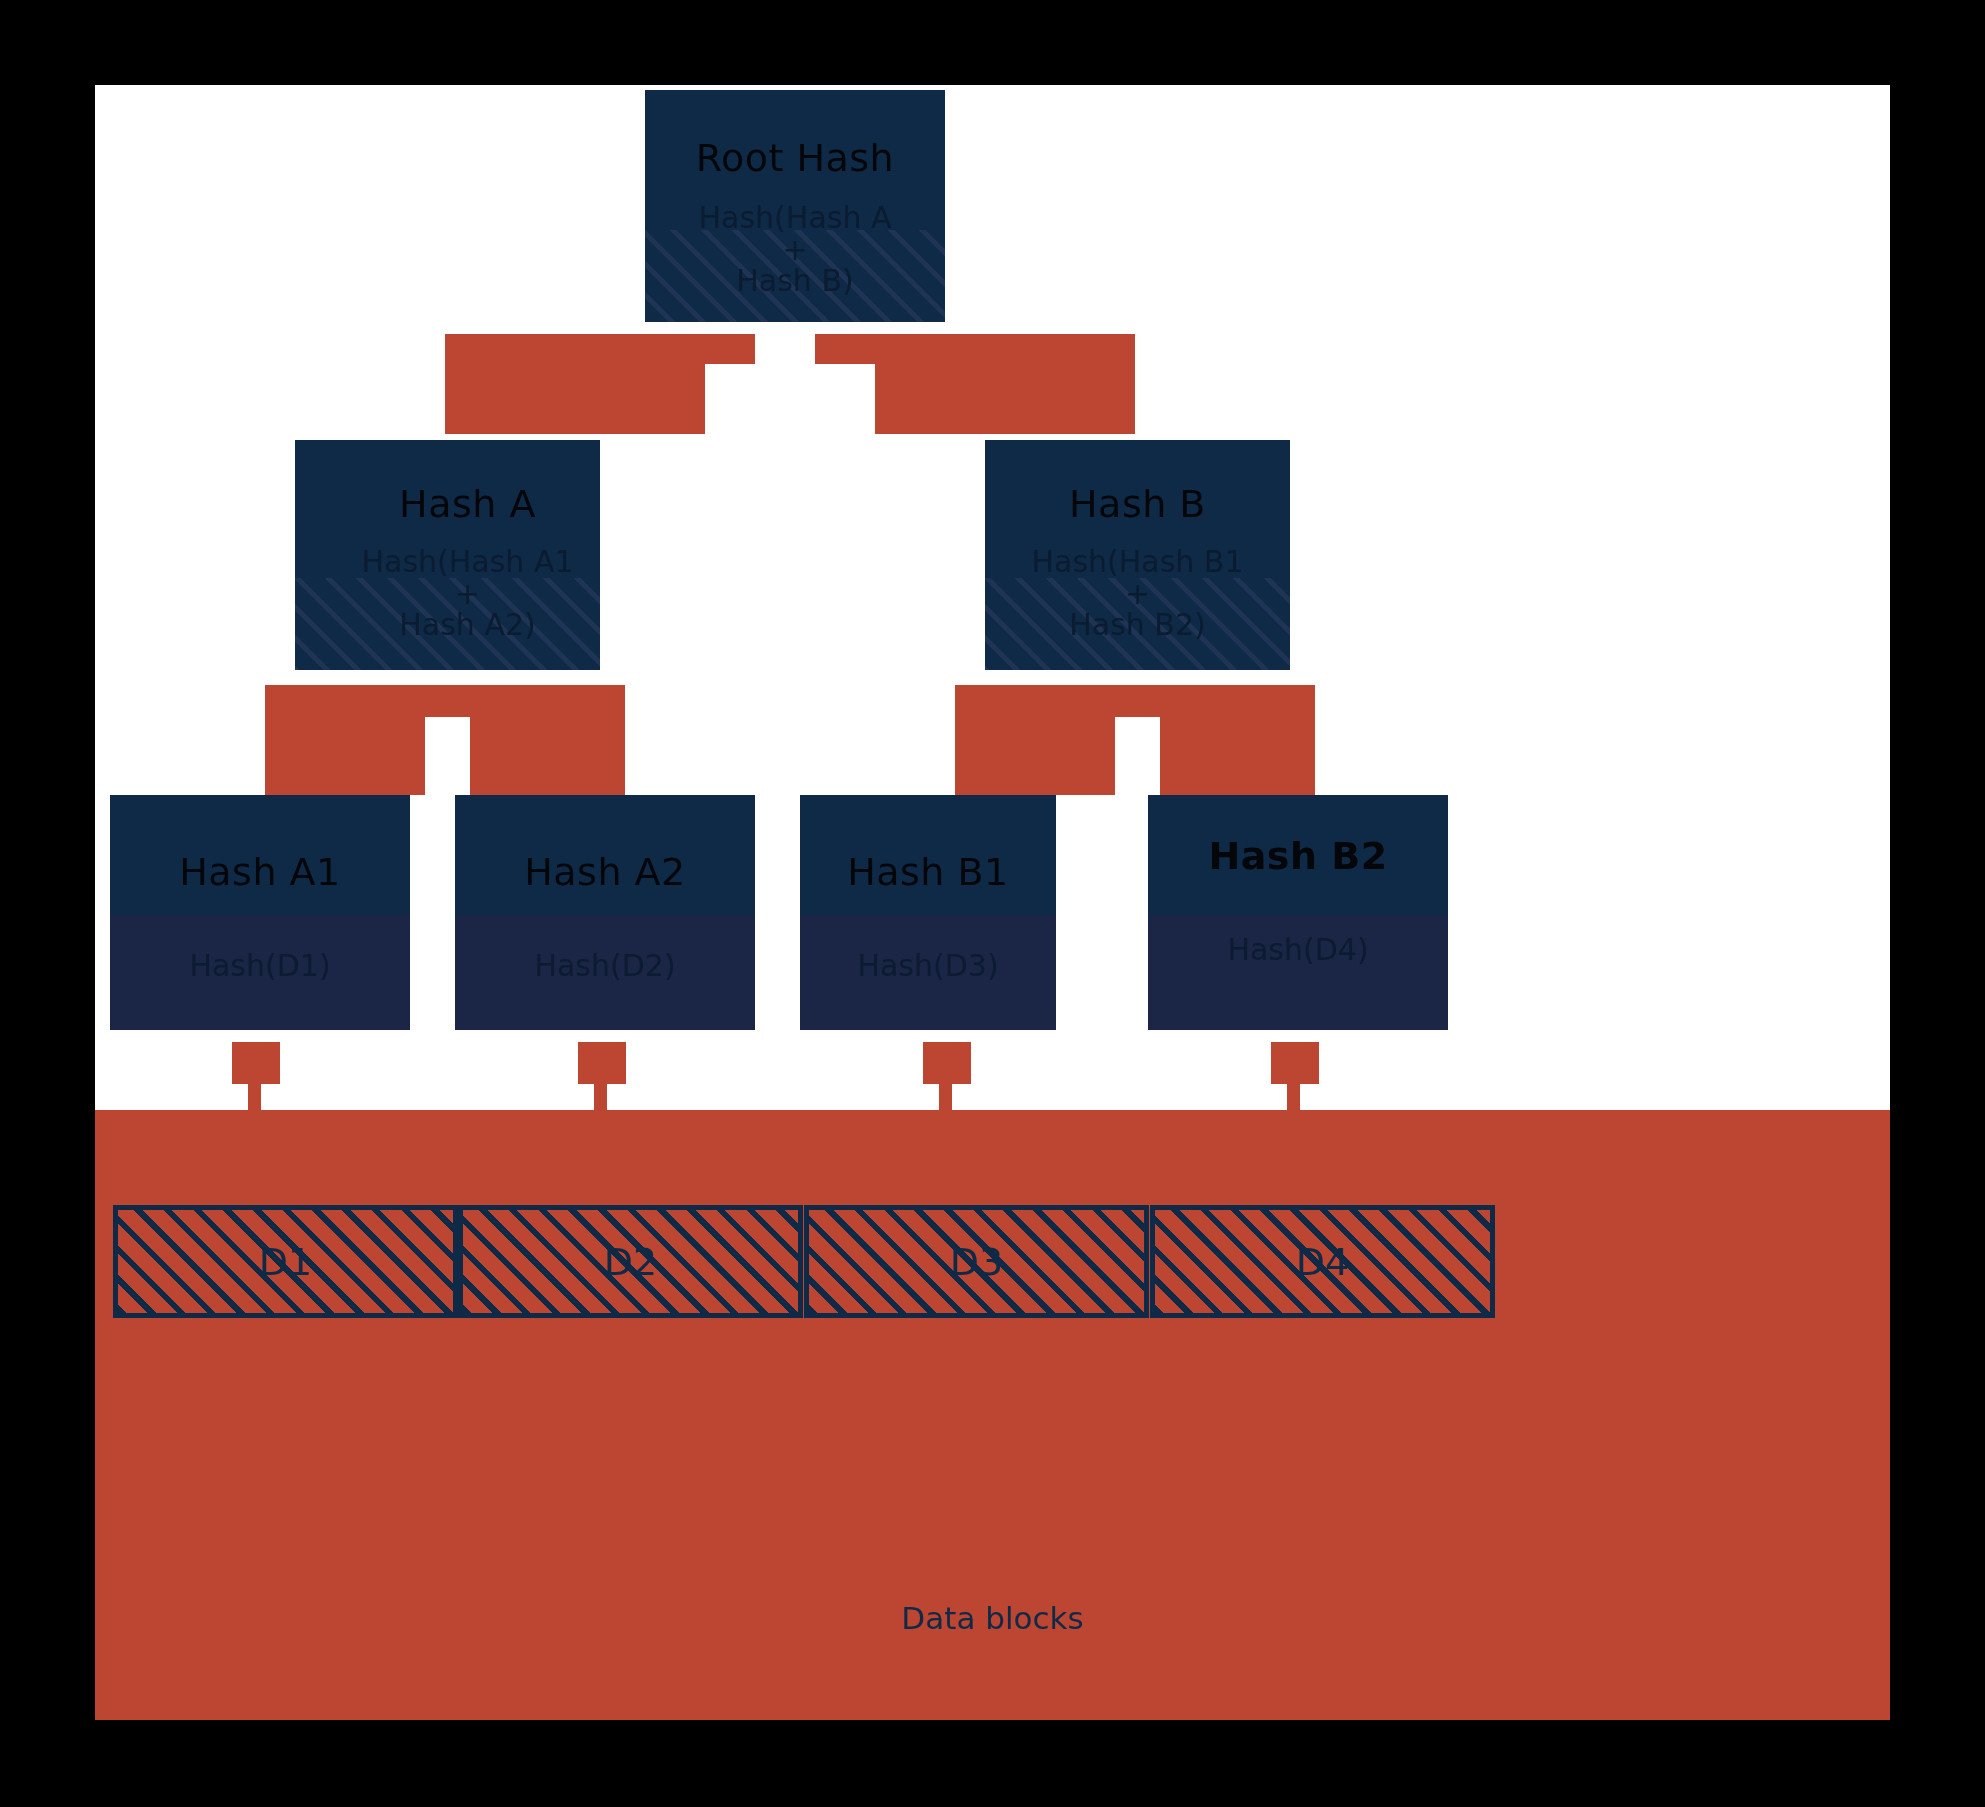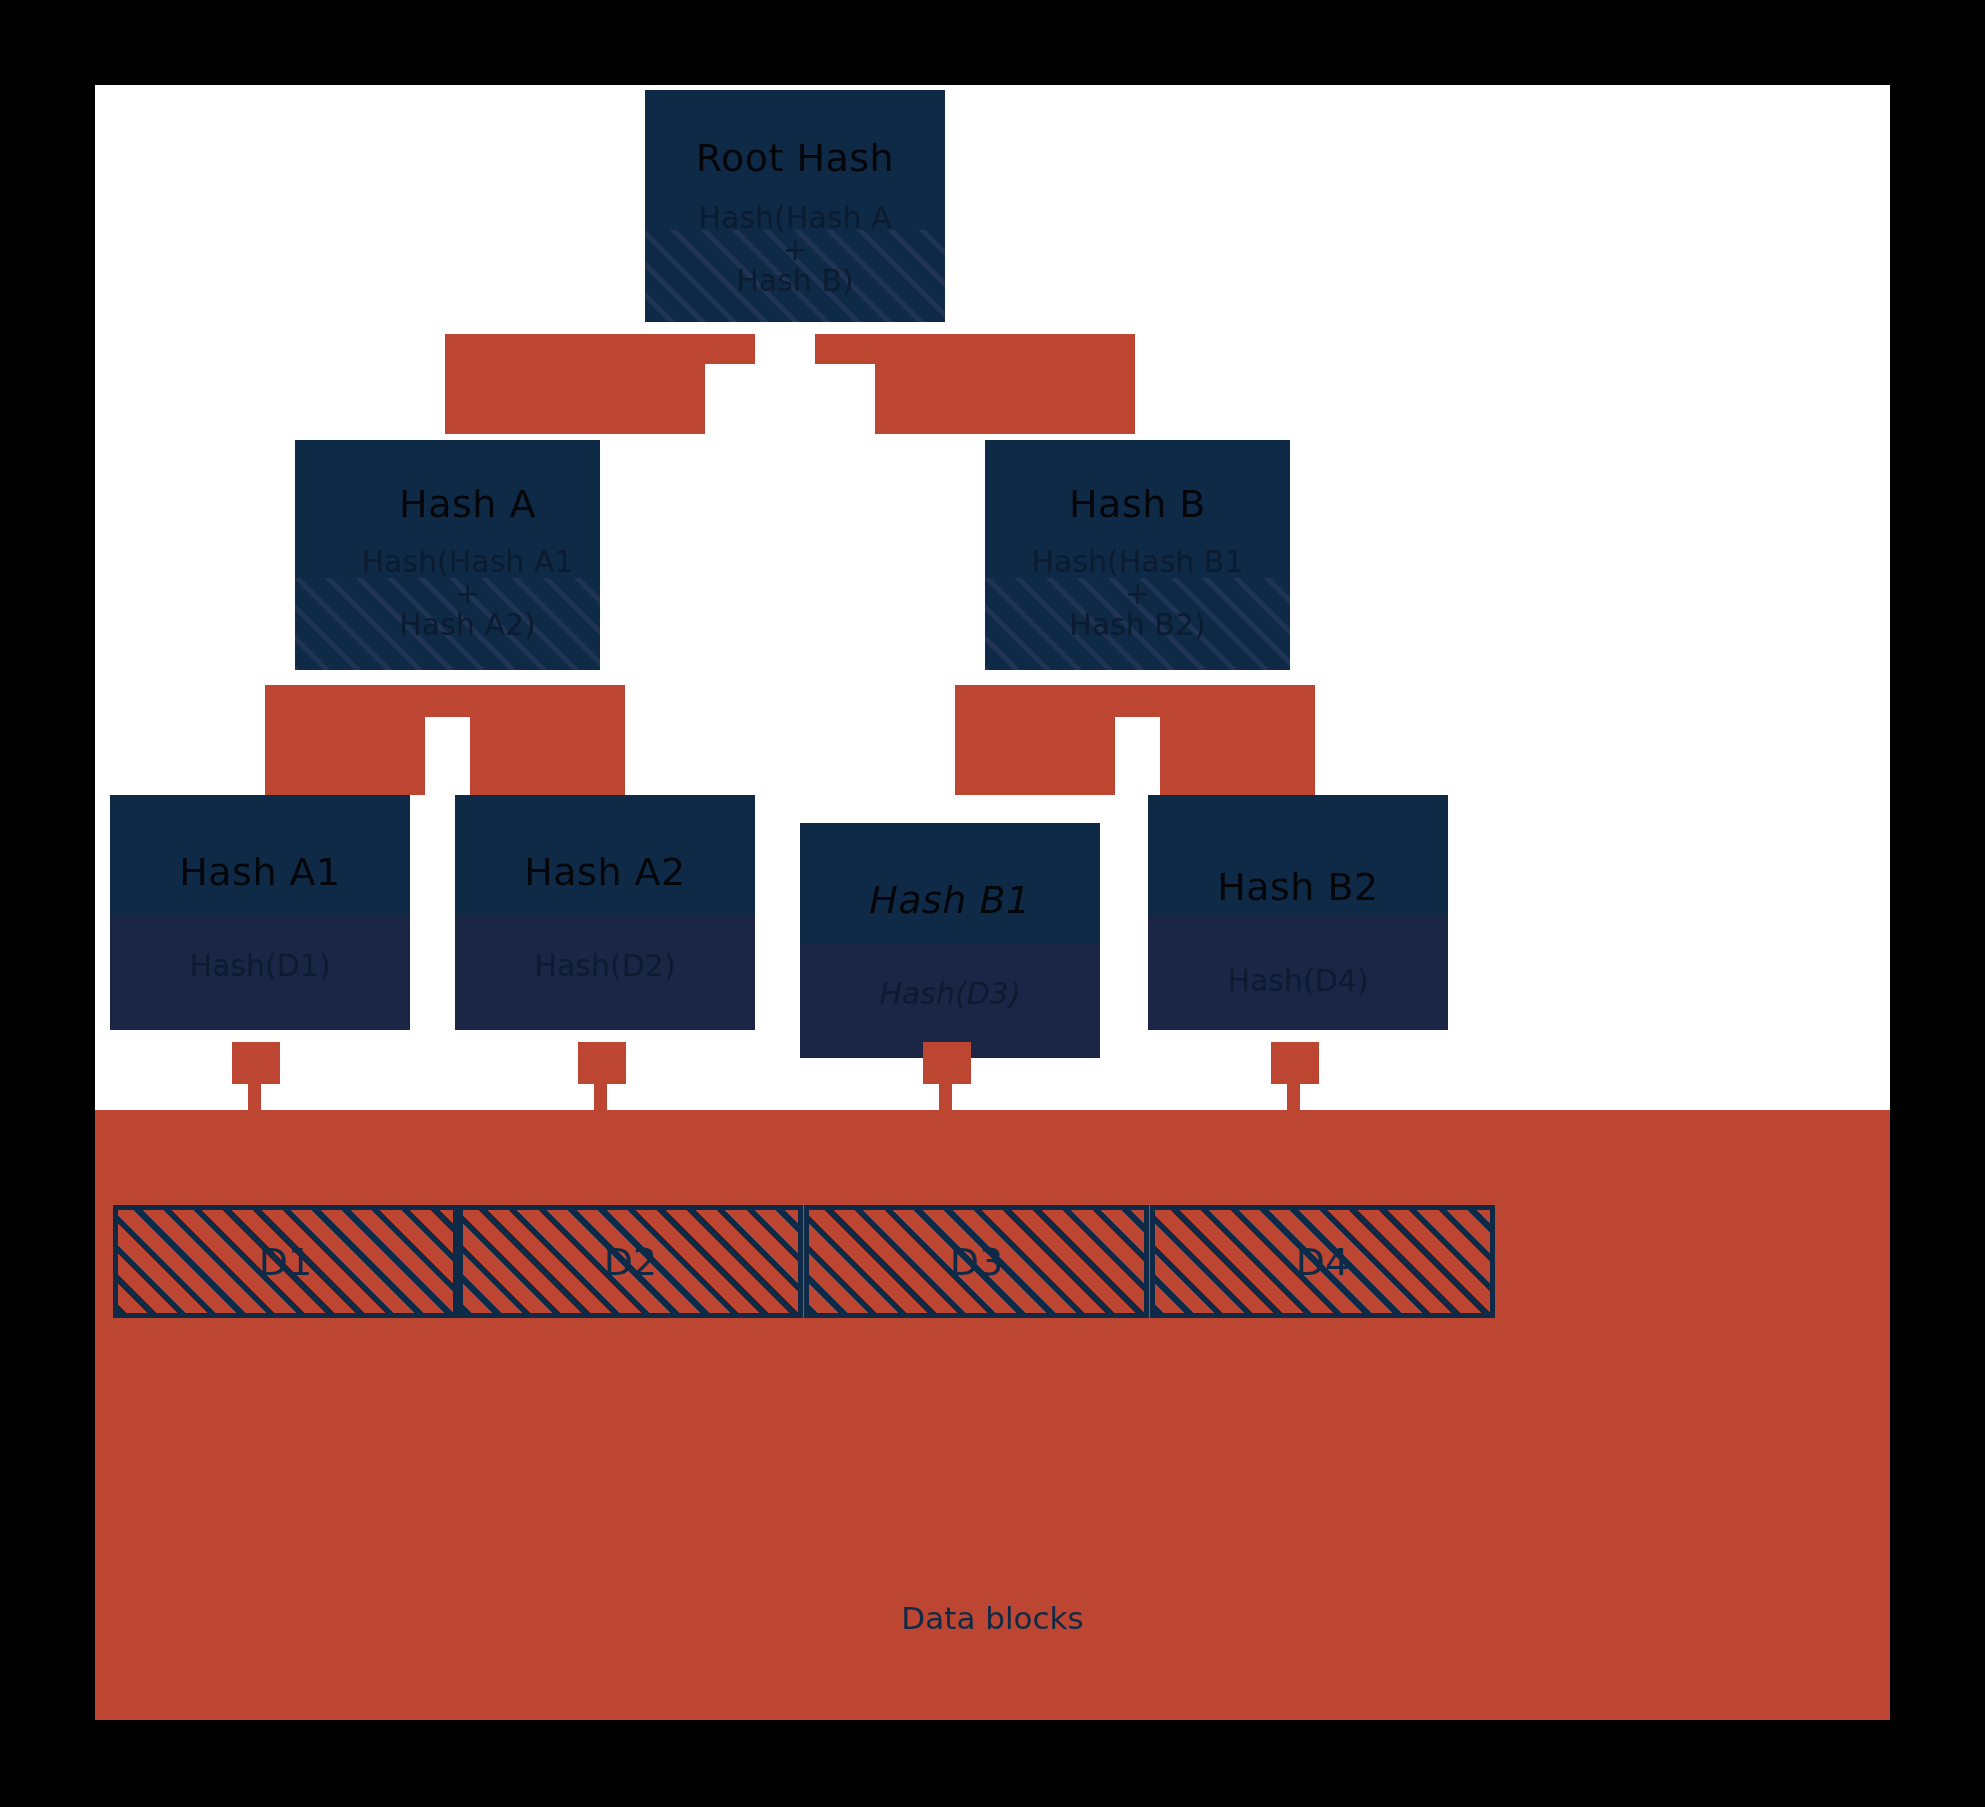--- a/index.html
+++ b/index.html
@@ -142,28 +142,28 @@
     <div class="leafband" style="top:120px;height:115px;"></div>
     <div class="sub" style="margin-top:56px;position:relative;">Hash(D1)</div>
   </div>
 
   <div class="node leaf" style="left:360px;top:710px;width:300px;height:235px;">
     <div class="title" style="margin-top:55px;">Hash A2</div>
     <div class="leafband" style="top:120px;height:115px;"></div>
     <div class="sub" style="margin-top:56px;position:relative;">Hash(D2)</div>
   </div>
 
-  <div class="node leaf" style="left:705px;top:738px;width:300px;height:235px;font-style:italic;">
+  <div class="node leaf" style="left:705px;top:710px;width:256px;height:235px;">
     <div class="title" style="margin-top:55px;">Hash B1</div>
     <div class="leafband" style="top:120px;height:115px;"></div>
     <div class="sub" style="margin-top:56px;position:relative;">Hash(D3)</div>
   </div>
 
   <div class="node leaf" style="left:1053px;top:710px;width:300px;height:235px;">
-    <div class="title" style="margin-top:70px;">Hash B2</div>
+    <div class="title" style="margin-top:39px;font-weight:bold;">Hash B2</div>
     <div class="leafband" style="top:120px;height:115px;"></div>
     <div class="sub" style="margin-top:56px;position:relative;">Hash(D4)</div>
   </div>
 
   <div class="arrow" style="left:137px;top:957px;width:48px;height:42px;"></div>
   <div class="arrow" style="left:153px;top:995px;width:13px;height:35px;"></div>
 
   <div class="arrow" style="left:483px;top:957px;width:48px;height:42px;"></div>
   <div class="arrow" style="left:499px;top:995px;width:13px;height:35px;"></div>
 

